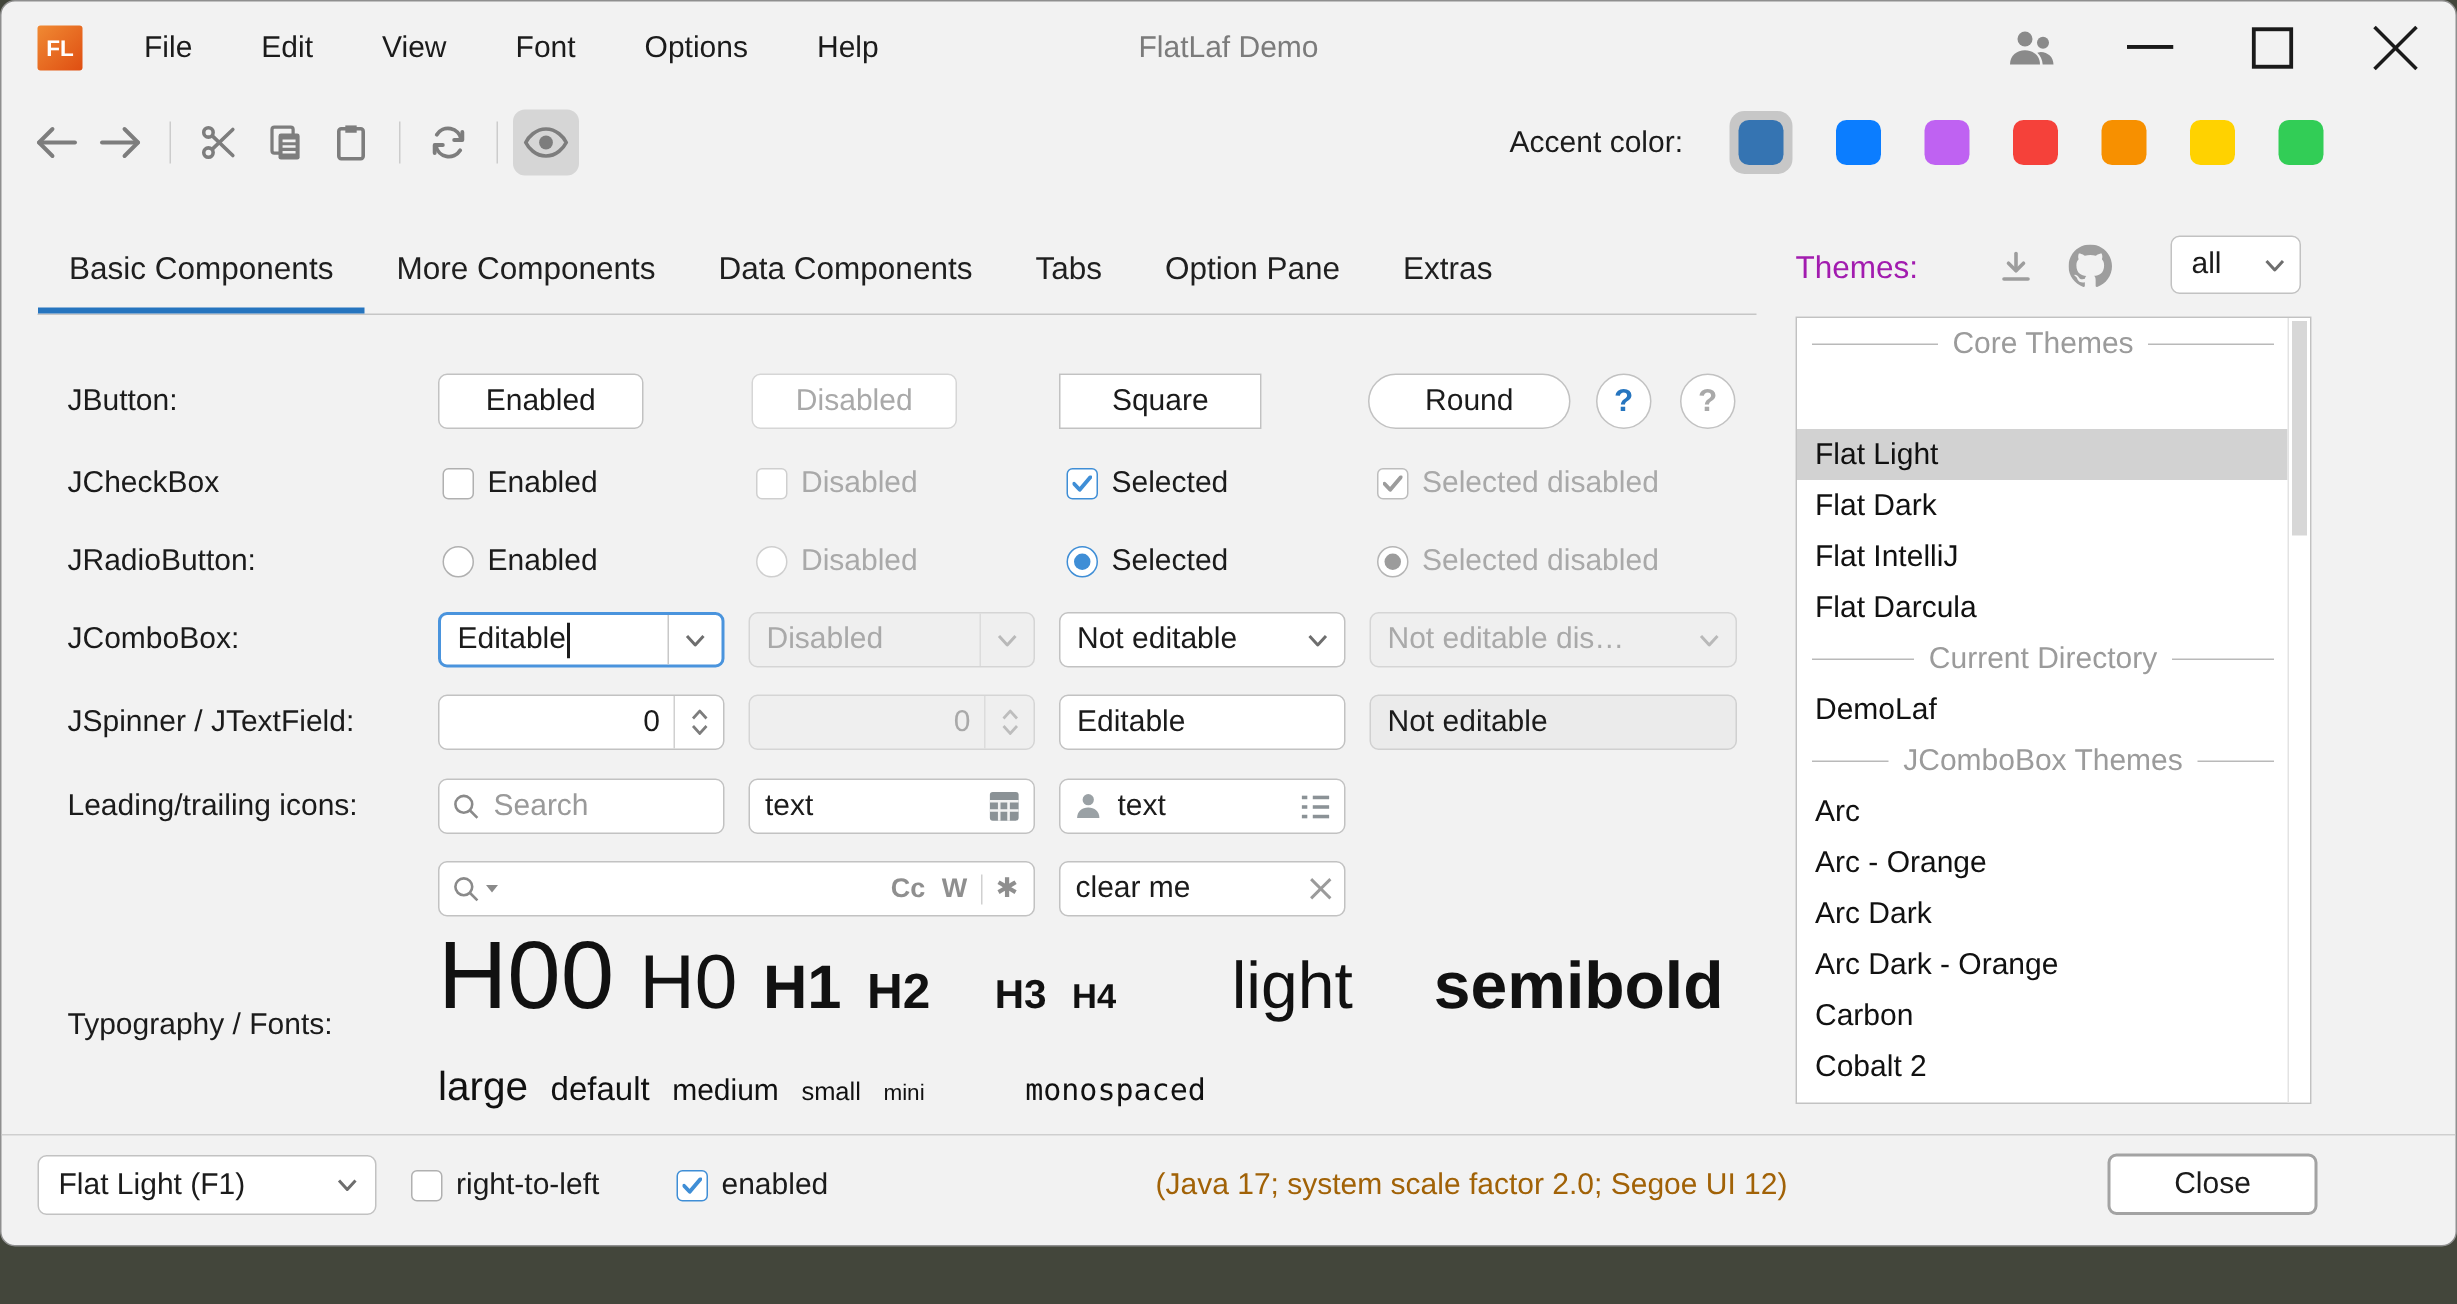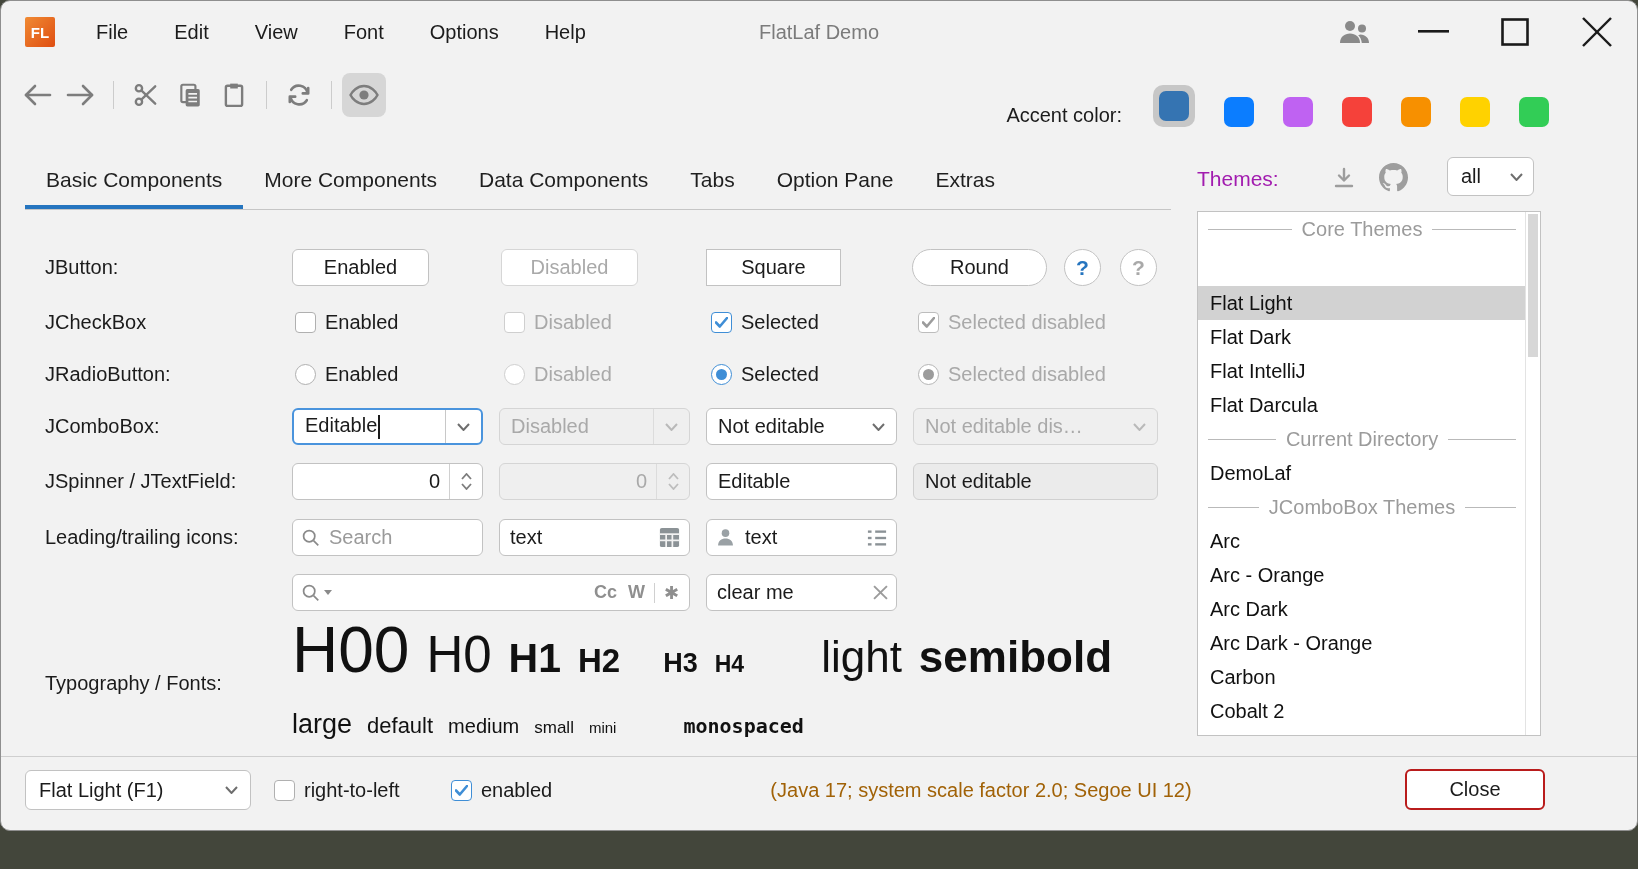--- a/index.html
+++ b/index.html
@@ -14,21 +14,21 @@
   .win-title { position:absolute; left:0; top:0; width:100%; height:62px; display:flex; align-items:center; justify-content:center; font-size:20px; color:#7b7b7b; pointer-events:none; }
   .tb-right { position:absolute; right:0; top:0; height:62px; display:flex; align-items:center; }
   .tb-btn { width:52px; height:62px; display:flex; align-items:center; justify-content:center; }
   .users-btn { margin-right:26px; }
 
   
   .toolbar { position:absolute; left:14px; top:62px; height:64px; display:flex; align-items:center; }
   .tool-btn { width:44px; height:44px; display:flex; align-items:center; justify-content:center; border-radius:8px; color:#7d7d7d; }
   .tool-btn.selected { background:#d6d6d6; }
   .tool-sep { width:1px; height:28px; background:#cccccc; margin:0 10px; }
-  .accent-bar { position:absolute; right:88px; top:62px; height:64px; display:flex; align-items:flex-end; gap:29px; }
+  .accent-bar { position:absolute; right:88px; top:62px; height:64px; display:flex; align-items:center; gap:29px; }
   .accent-label { font-size:20px; color:#1b1b1b; margin-right:2px; }
   .swatch { width:30px; height:30px; border-radius:7px; }
   .swatch-wrap { width:42px; height:42px; border-radius:10px; background:#c7c7c7; display:flex; align-items:center; justify-content:center; }
 
   
   .tabbar { position:absolute; left:24px; top:150px; width:1146px; height:59px; display:flex; border-bottom:1px solid #c6c6c6; }
   .tab { padding:0 21px; display:flex; align-items:center; font-size:21px; color:#1f1f1f; height:100%; }
   .tab.selected { box-shadow:inset 0 -4px 0 #2675BF; }
 
   
@@ -91,30 +91,30 @@
   .field.noneditable { background:#ebebeb; border-color:#d0d0d0; }
   .ficon { color:#8a8a8a; display:flex; align-items:center; flex:none; }
   .mini-tri { width:0; height:0; border-left:4px solid transparent; border-right:4px solid transparent; border-top:5px solid #8a8a8a; margin-left:-3px; }
   .fbtn { font-size:18px; font-weight:bold; color:#8f8f8f; flex:none; padding:0 2px; }
   .fdiv { width:1px; height:20px; background:#d0d0d0; flex:none; }
 
   
   .typo1 { position:absolute; left:291px; top:612px; display:flex; align-items:baseline; gap:17px; color:#111; }
   .typo2 { position:absolute; left:291px; top:708px; display:flex; align-items:baseline; gap:15px; color:#111; }
   .h00{font-size:64px;} .h0{font-size:51px;} .h1{font-size:41px;font-weight:bold;} .h2{font-size:33px;font-weight:bold;} .h3{font-size:27px;font-weight:bold;margin-left:26px;} .h4{font-size:23px;font-weight:bold;}
-  .tlight{font-size:44px;font-weight:300;margin-left:60px;} .tsemi{font-size:44px;font-weight:bold;}
+  .tlight{font-size:44px;font-weight:300;margin-left:60px;} .tsemi{font-size:44px;font-weight:bold;margin-left:37px;}
   .tlarge{font-size:27px;} .tdef{font-size:22px;} .tmed{font-size:20px;} .tsmall{font-size:17px;} .tmini{font-size:15px;}
-  .tmono{font-size:20px; font-family:"DejaVu Sans Mono","Liberation Mono",monospace; margin-left:52px; font-weight:bold;}
+  .tmono{font-size:20px; font-family:"DejaVu Sans Mono","Liberation Mono",monospace; margin-left:52px; font-weight:normal;}
 
   
   .status-sep { position:absolute; left:0; top:755px; width:100%; height:1px; background:#cfcfcf; }
   .laf-combo { position:absolute; left:24px; top:769px; width:226px; height:40px; background:#fff; border:1px solid #c2c2c2; border-radius:6px; display:flex; align-items:center; padding-left:13px; font-size:20px; color:#1b1b1b; }
   .laf-combo .chev { margin-left:auto; margin-right:12px; }
   .status-info { position:absolute; left:730px; top:769px; width:500px; height:40px; display:flex; align-items:center; justify-content:center; font-size:20px; color:#a16207; }
-  .close-btn { position:absolute; left:1404px; top:768px; width:140px; height:41px; background:#fff; border:2px solid #b91c1c; border-radius:6px; display:flex; align-items:center; justify-content:center; font-size:20px; color:#1b1b1b; }
+  .close-btn { position:absolute; left:1404px; top:768px; width:140px; height:41px; background:#fff; border:2px solid #a3a3a3; border-radius:6px; display:flex; align-items:center; justify-content:center; font-size:20px; color:#1b1b1b; }
   svg { display:block; }
 </style>
 </head>
 <body>
 
 <div class="window">
 
   <div class="titlebar">
     <div class="logo">FL</div>
     <div class="menubar">

